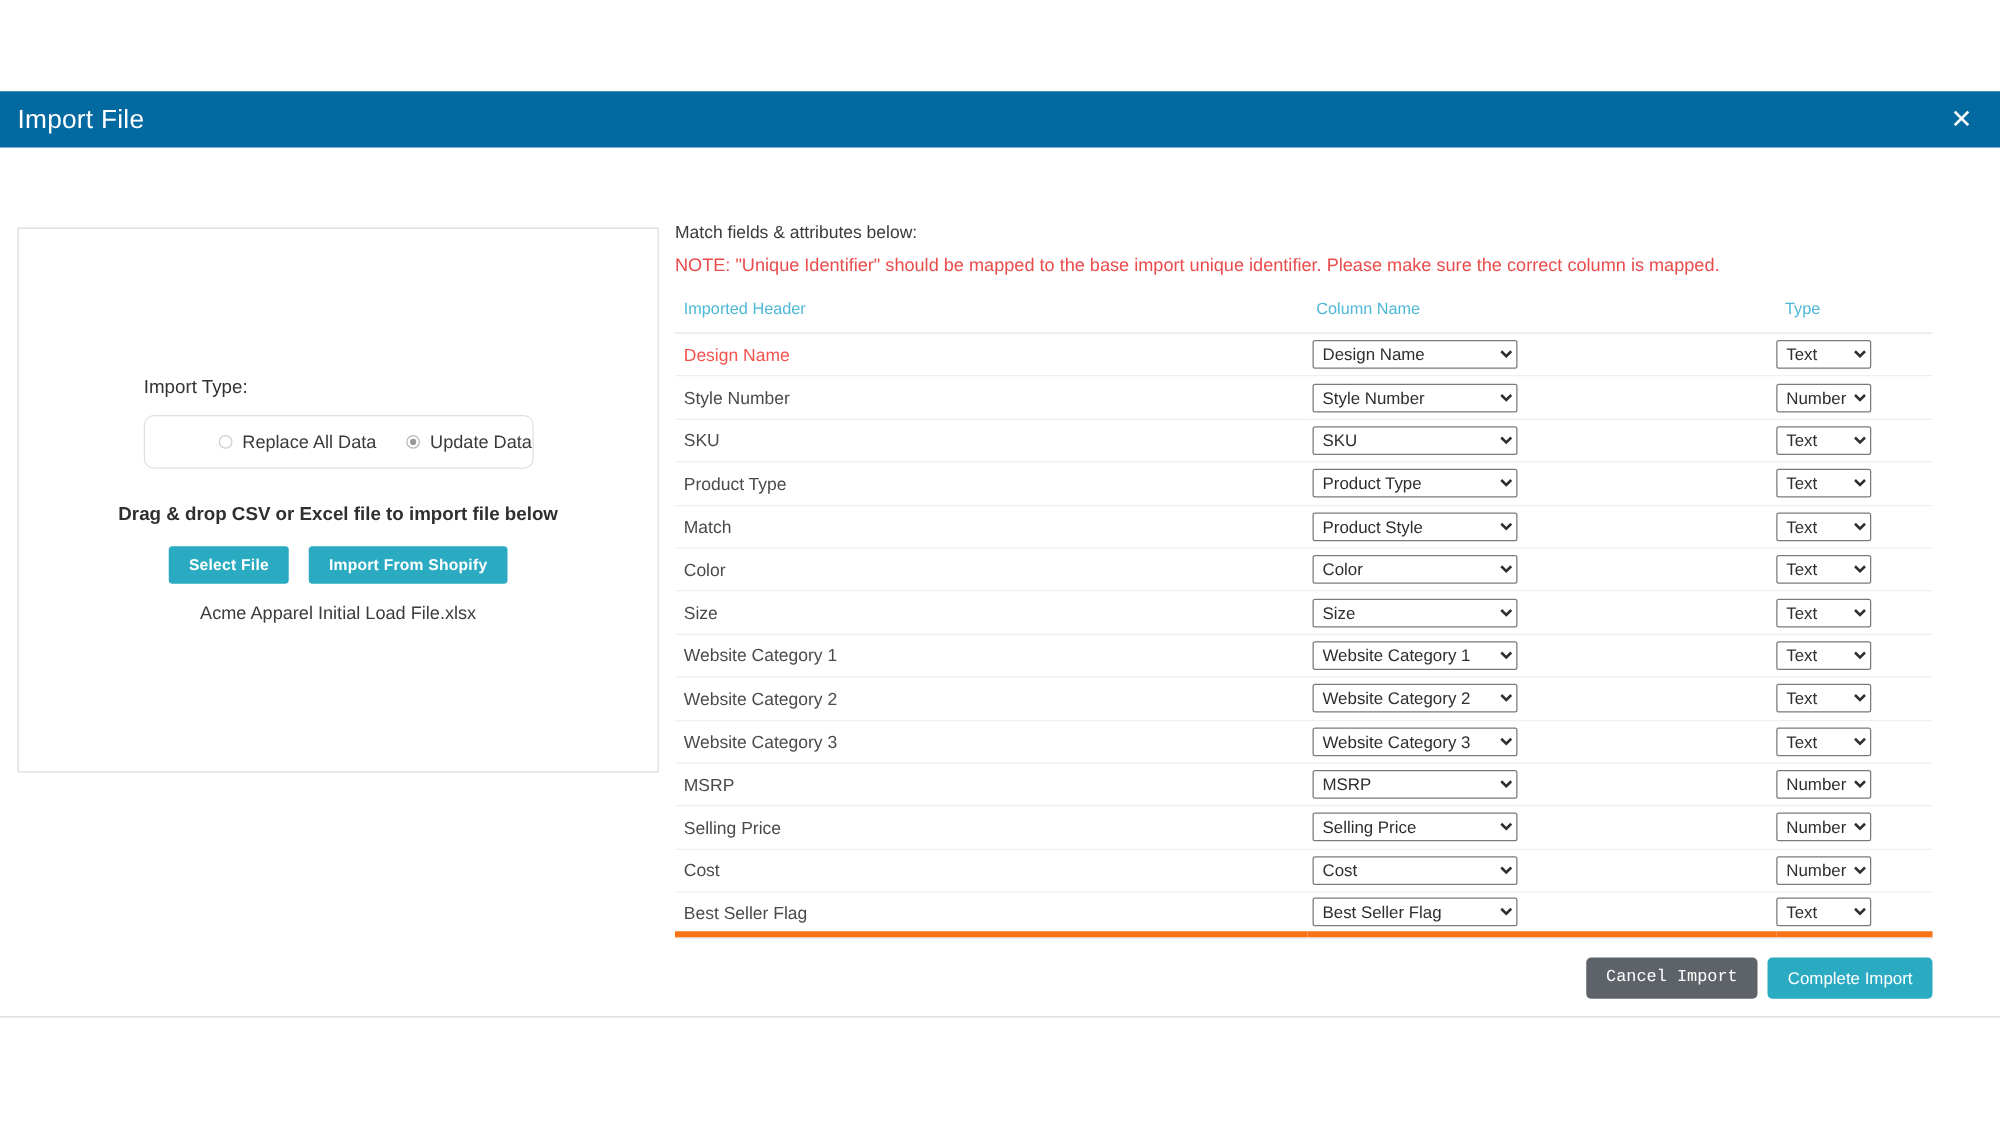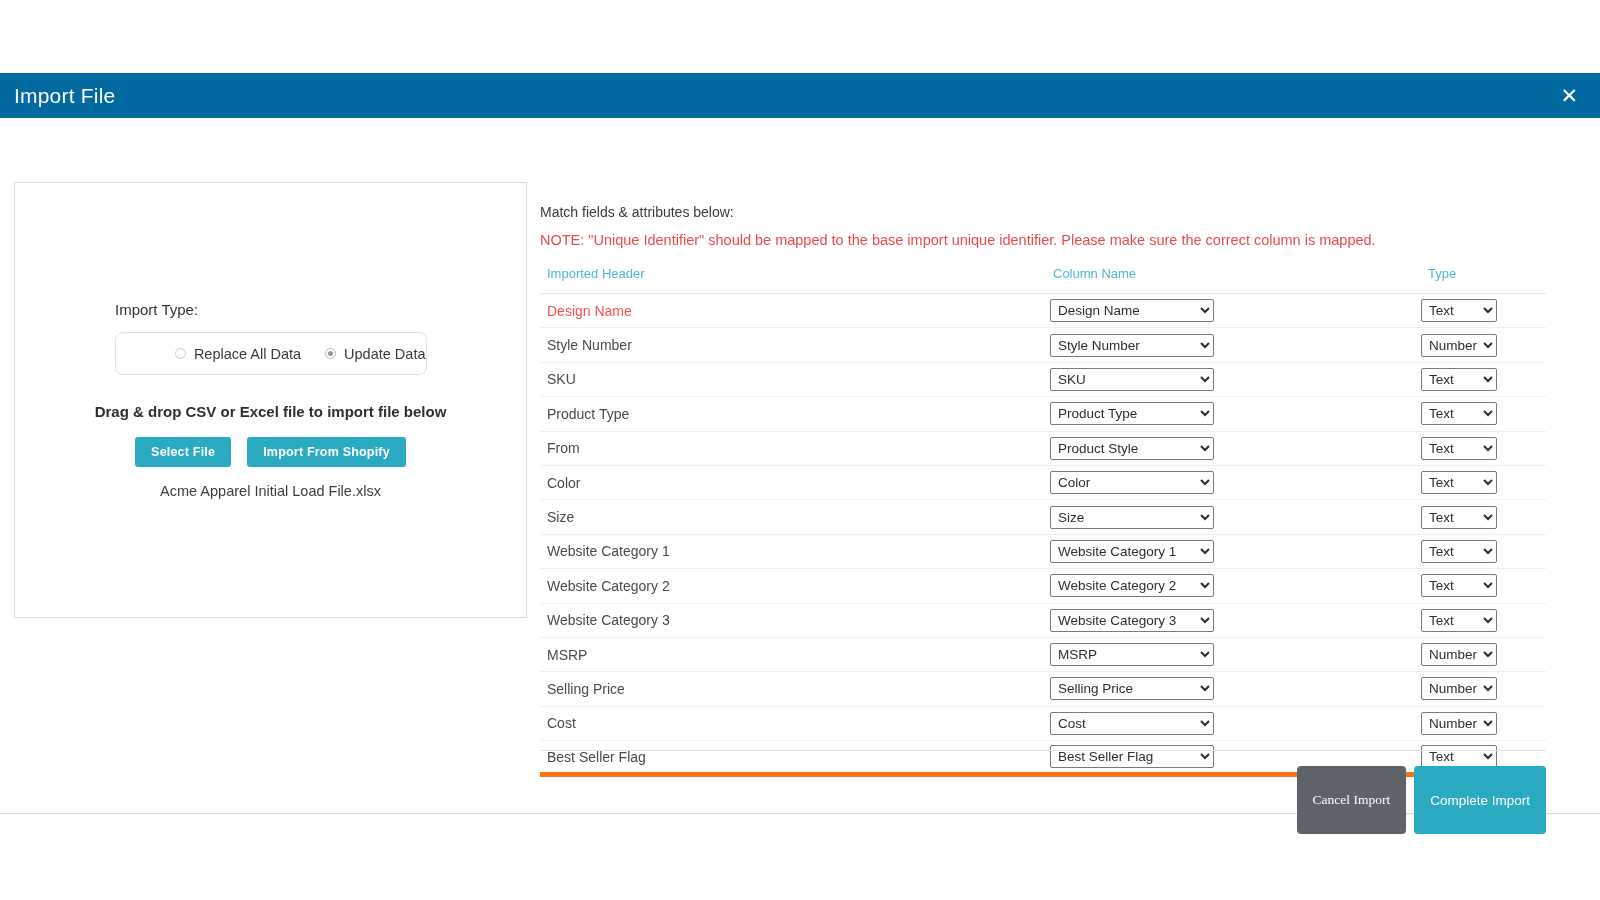--- a/index.html
+++ b/index.html
@@ -139,21 +139,21 @@
     margin-top: 16px;
     font-size: 14.5px;
     color: #3c3c3c;
   }
 
   
   .right-panel {
     position: absolute;
     left: 540px; top: 0;
     width: 1020px;
-    padding-top: 86px;
+    padding-top: 59px;
   }
   .match-line {
     font-size: 14px;
     color: #3a3a3a;
     margin-bottom: 12px;
   }
   .note-line {
     font-size: 14.5px;
     color: #ea4b4b;
     margin-bottom: 18px;
@@ -211,24 +211,24 @@
     width: 1006px;
     display: flex;
     justify-content: flex-end;
     gap: 8px;
   }
   .btn-cancel {
     background: #5d6369;
     color: #fff;
     border: none;
     font-size: 13.5px;
-    padding: 26px 16px;
+    padding: 9px 16px;
     border-radius: 4px;
     cursor: pointer;
-    font-family: Liberation Serif, serif;
+    font-family: Liberation Mono, monospace;
   }
   .btn-complete {
     background: #2aabc2;
     color: #fff;
     border: none;
     font-size: 13.5px;
     padding: 9px 16px;
     border-radius: 4px;
     cursor: pointer;
     font-family: "Liberation Sans", sans-serif;
@@ -342,21 +342,21 @@
                 </td>
                 <td>
                   <div class="sel-wrap-col"><select class="map-select col-select"><option>Product Type</option></select></div>
                 </td>
                 <td>
                   <div class="sel-wrap-type"><select class="map-select type-select"><option>Text</option><option>Number</option></select></div>
                 </td>
               </tr>
               <tr>
                 <td>
-                  <div class="hdr-cell">From</div>
+                  <div class="hdr-cell">Match</div>
                 </td>
                 <td>
                   <div class="sel-wrap-col"><select class="map-select col-select"><option>Product Style</option></select></div>
                 </td>
                 <td>
                   <div class="sel-wrap-type"><select class="map-select type-select"><option>Text</option><option>Number</option></select></div>
                 </td>
               </tr>
               <tr>
                 <td>

